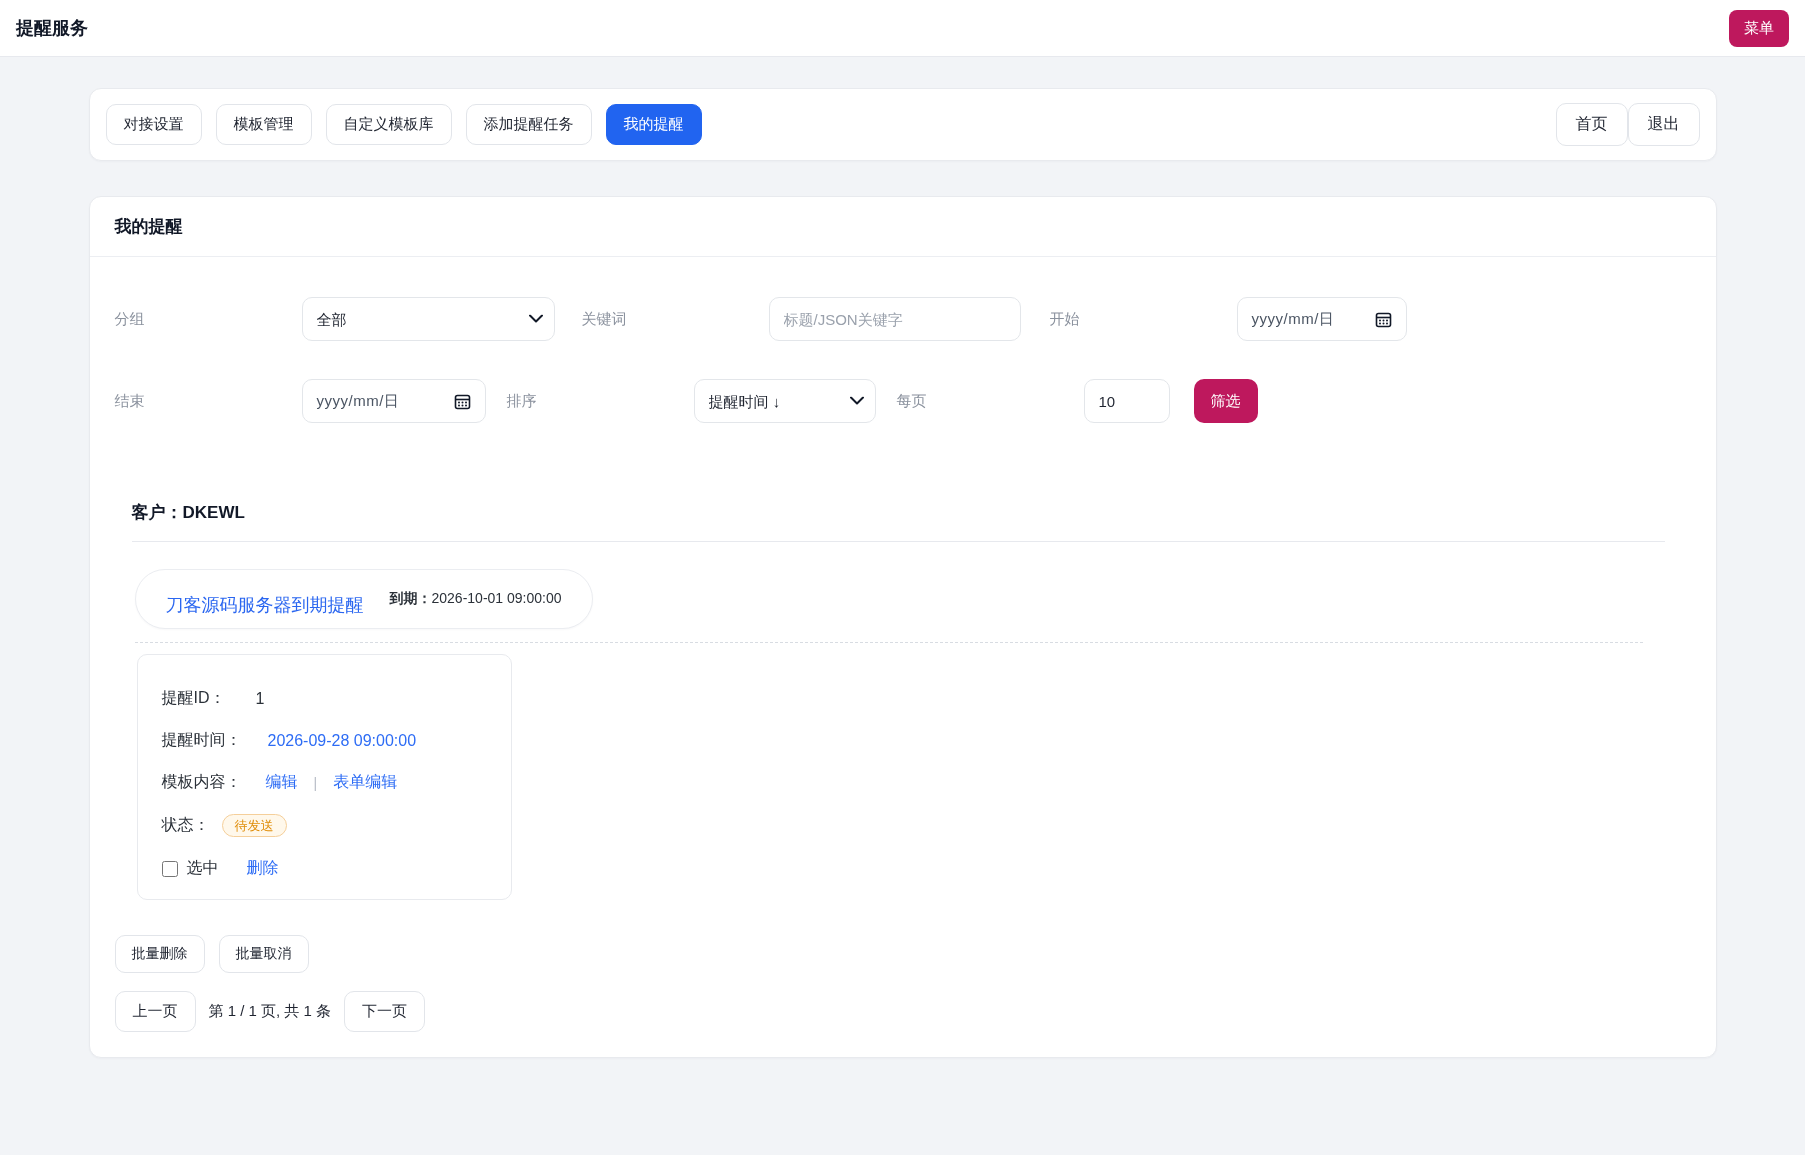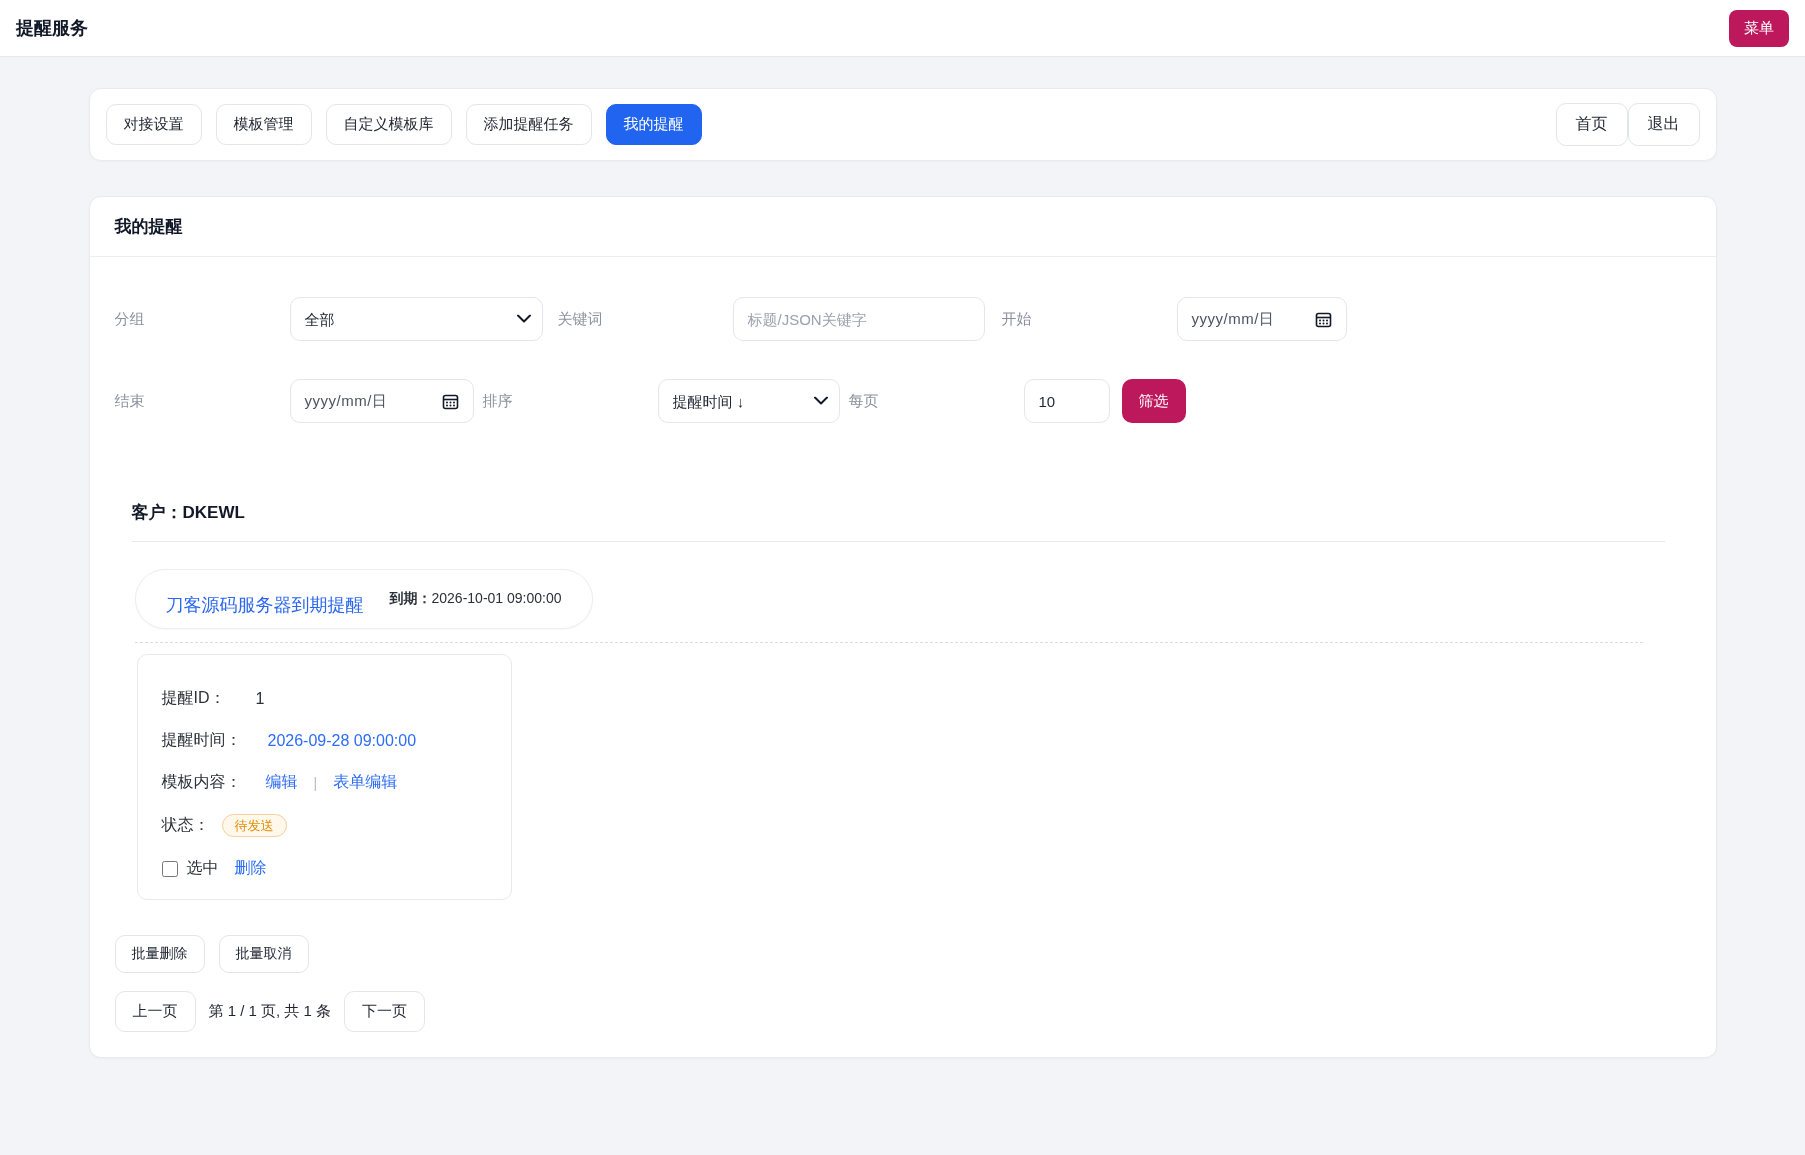--- a/index.html
+++ b/index.html
@@ -19,21 +19,21 @@
   .nav-right { margin-left:auto; display:flex; }
   .nav-right .nav-btn { font-size:16px; padding:10px 19px; }
 
   
   .panel { margin-top:35px; margin-bottom:40px; background:#ffffff; border:1px solid #e8eaee; border-radius:12px; box-shadow:0 1px 2px rgba(20,30,50,.03); }
   .panel-header { padding:18px 25px; border-bottom:1px solid #eceef2; }
   .panel-title { font-size:17px; font-weight:700; color:#111827; }
   .panel-body { padding:40px 25px 25px 25px; }
 
   
-  .filter-row { display:flex; align-items:center; margin-bottom:38px; }
+  .filter-row { display:flex; align-items:center; margin-bottom:38px;gap:12px; }
   .f-label { width:175px; font-size:15px; color:#8b929e; flex:0 0 auto; }
   .ctrl { height:44px; border:1px solid #e3e6ea; border-radius:10px; background:#fff; font-size:15px; color:#1f2430; padding:0 14px; font-family:inherit; }
   .sel-wrap { position:relative; display:inline-block; margin-right:15px; }
   .sel-wrap select { appearance:none; -webkit-appearance:none; width:100%; padding-right:34px; cursor:pointer; }
   .sel-wrap .chev { position:absolute; right:12px; top:50%; transform:translateY(-50%); pointer-events:none; }
   .date-box { display:inline-flex; align-items:center; justify-content:space-between; margin-right:17px; cursor:text; }
   .date-text { font-size:15px; color:#4b5563; letter-spacing:.5px; }
   .w-select1 { width:253px; }
   .w-keyword { width:252px; margin-right:17px; }
   .w-date1 { width:170px; }
@@ -60,21 +60,21 @@
   .d-row { display:flex; align-items:center; font-size:16px; color:#2b3139; margin-top:21px; }
   .d-row:first-child { margin-top:16px;gap:20px; }
   .link { color:#2d6cf5; text-decoration:none; cursor:pointer; }
   .d-id-val { margin-left:10px; }
   .d-time-val { margin-left:26px; }
   .d-edit { margin-left:24px; }
   .d-sep { margin:0 16px; color:#b6bcc6; font-size:14px; }
   .badge { margin-left:12px; font-size:13px; color:#e08e0b; background:#fff8eb; border:1px solid #f5cf9a; border-radius:999px; padding:4px 12px; line-height:1; }
   .d-check { width:16px; height:16px; accent-color:#2164f0; cursor:pointer; }
   .d-check-label { margin-left:9px; }
-  .d-delete { margin-left:16px; }
+  .d-delete { margin-left:28px; }
 
   
   .batch-row { margin-top:35px; display:flex; gap:14px; }
   .batch-btn { background:#fff; border:1px solid #e2e5ea; border-radius:10px; padding:9px 16px; font-size:14px; color:#1f2430; cursor:pointer; font-family:inherit; }
   .pager-row { margin-top:18px; display:flex; align-items:center; }
   .pager-btn { background:#fff; border:1px solid #e2e5ea; border-radius:10px; padding:10px 17px; font-size:15px; color:#1f2430; cursor:pointer; font-family:inherit; }
   .pager-info { font-size:15px; color:#1f2430; margin:0 13px;text-align:center; }
 
   svg { display:block; }
 </style>

